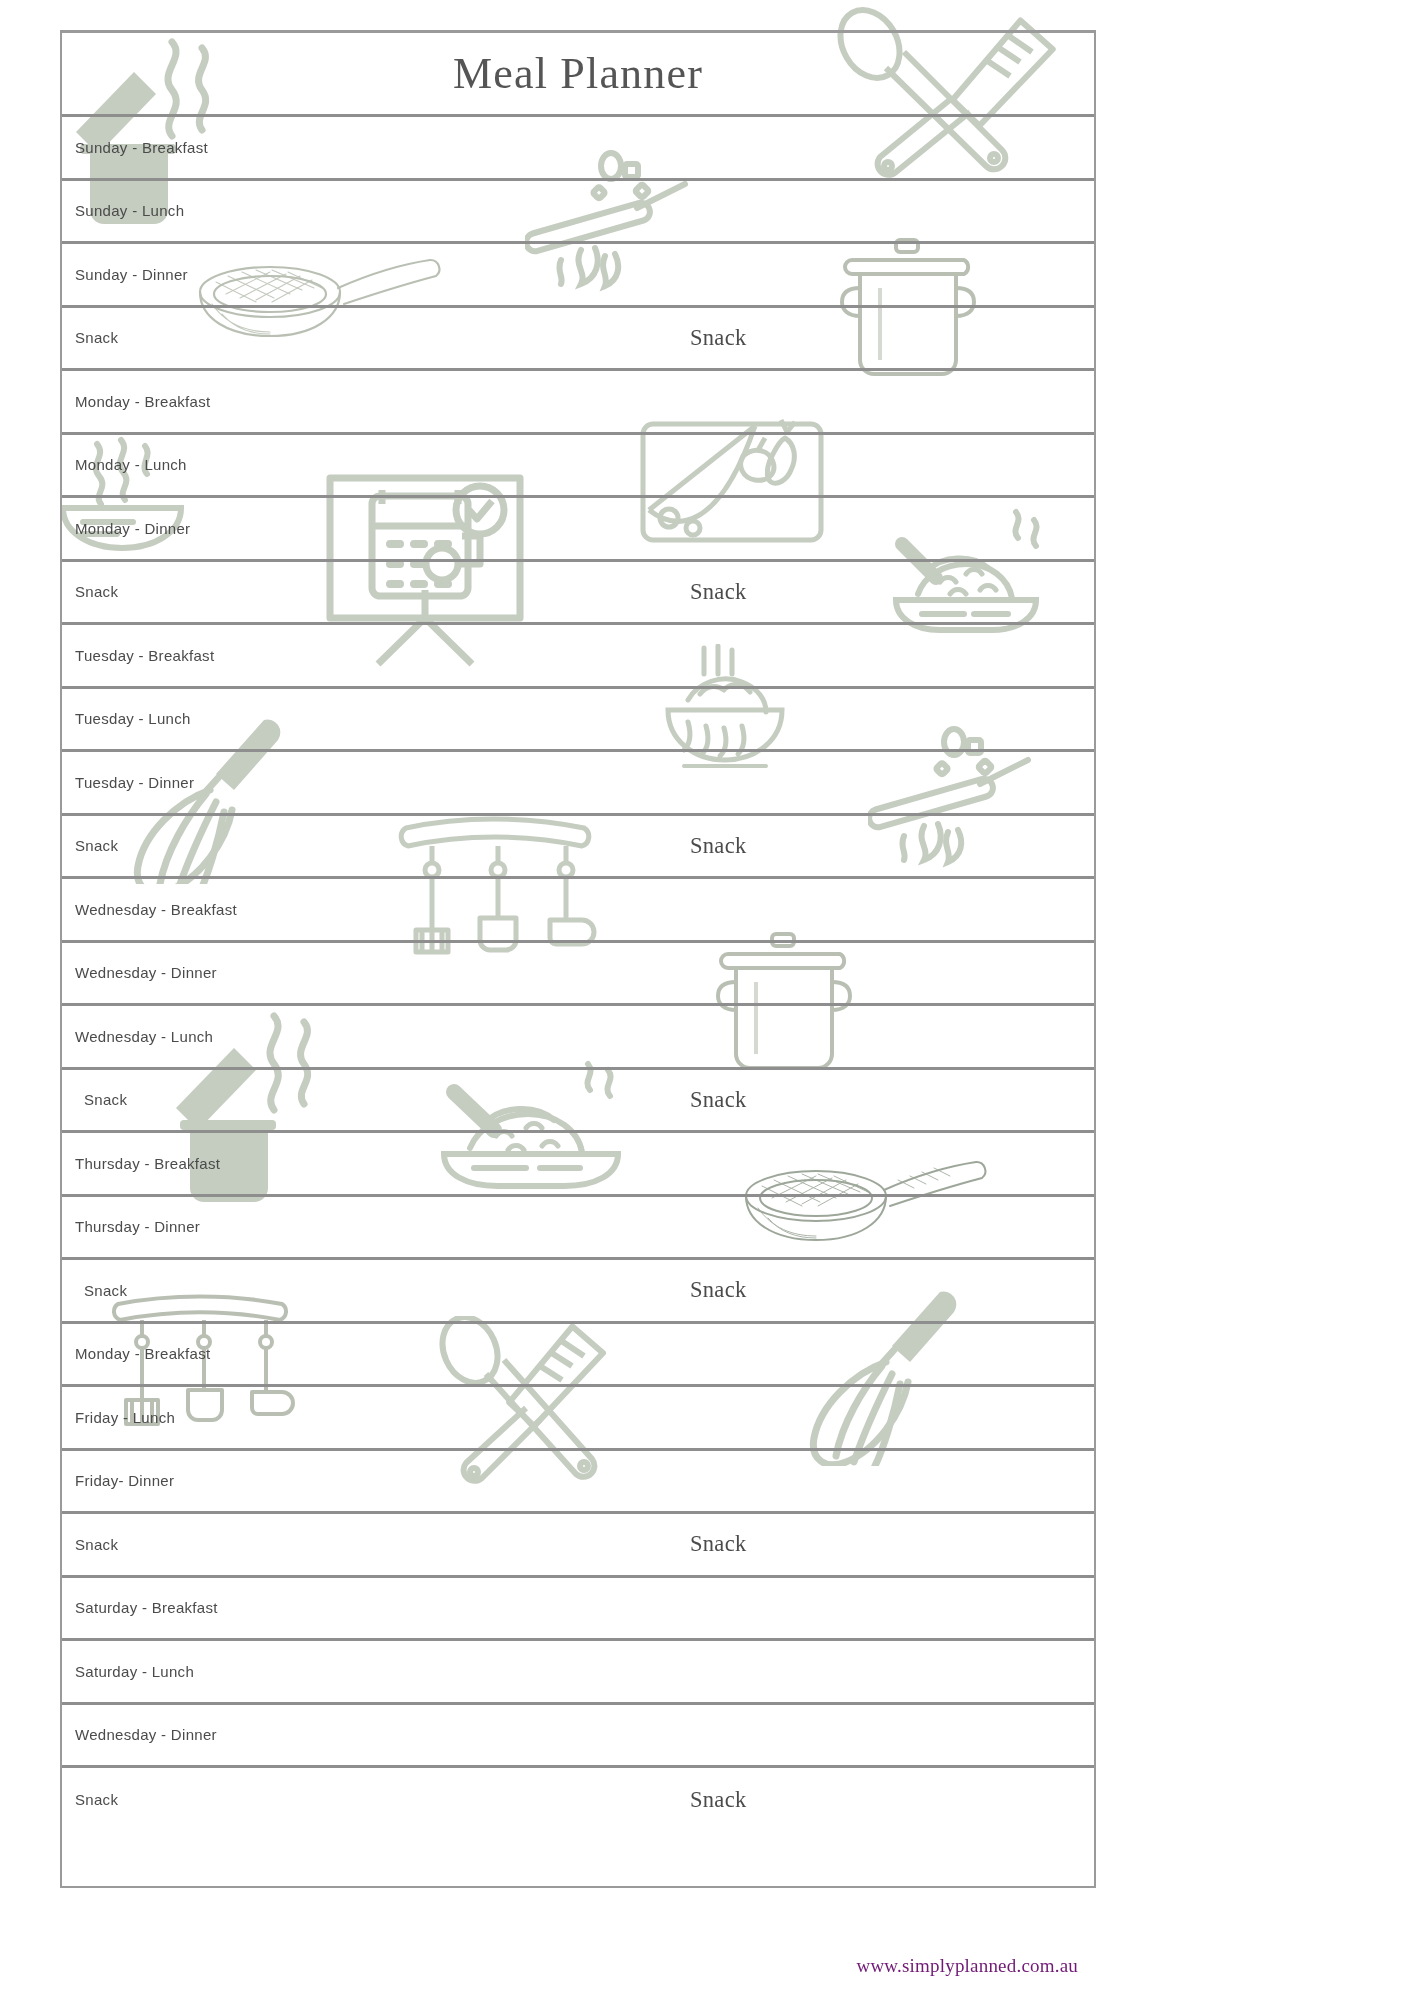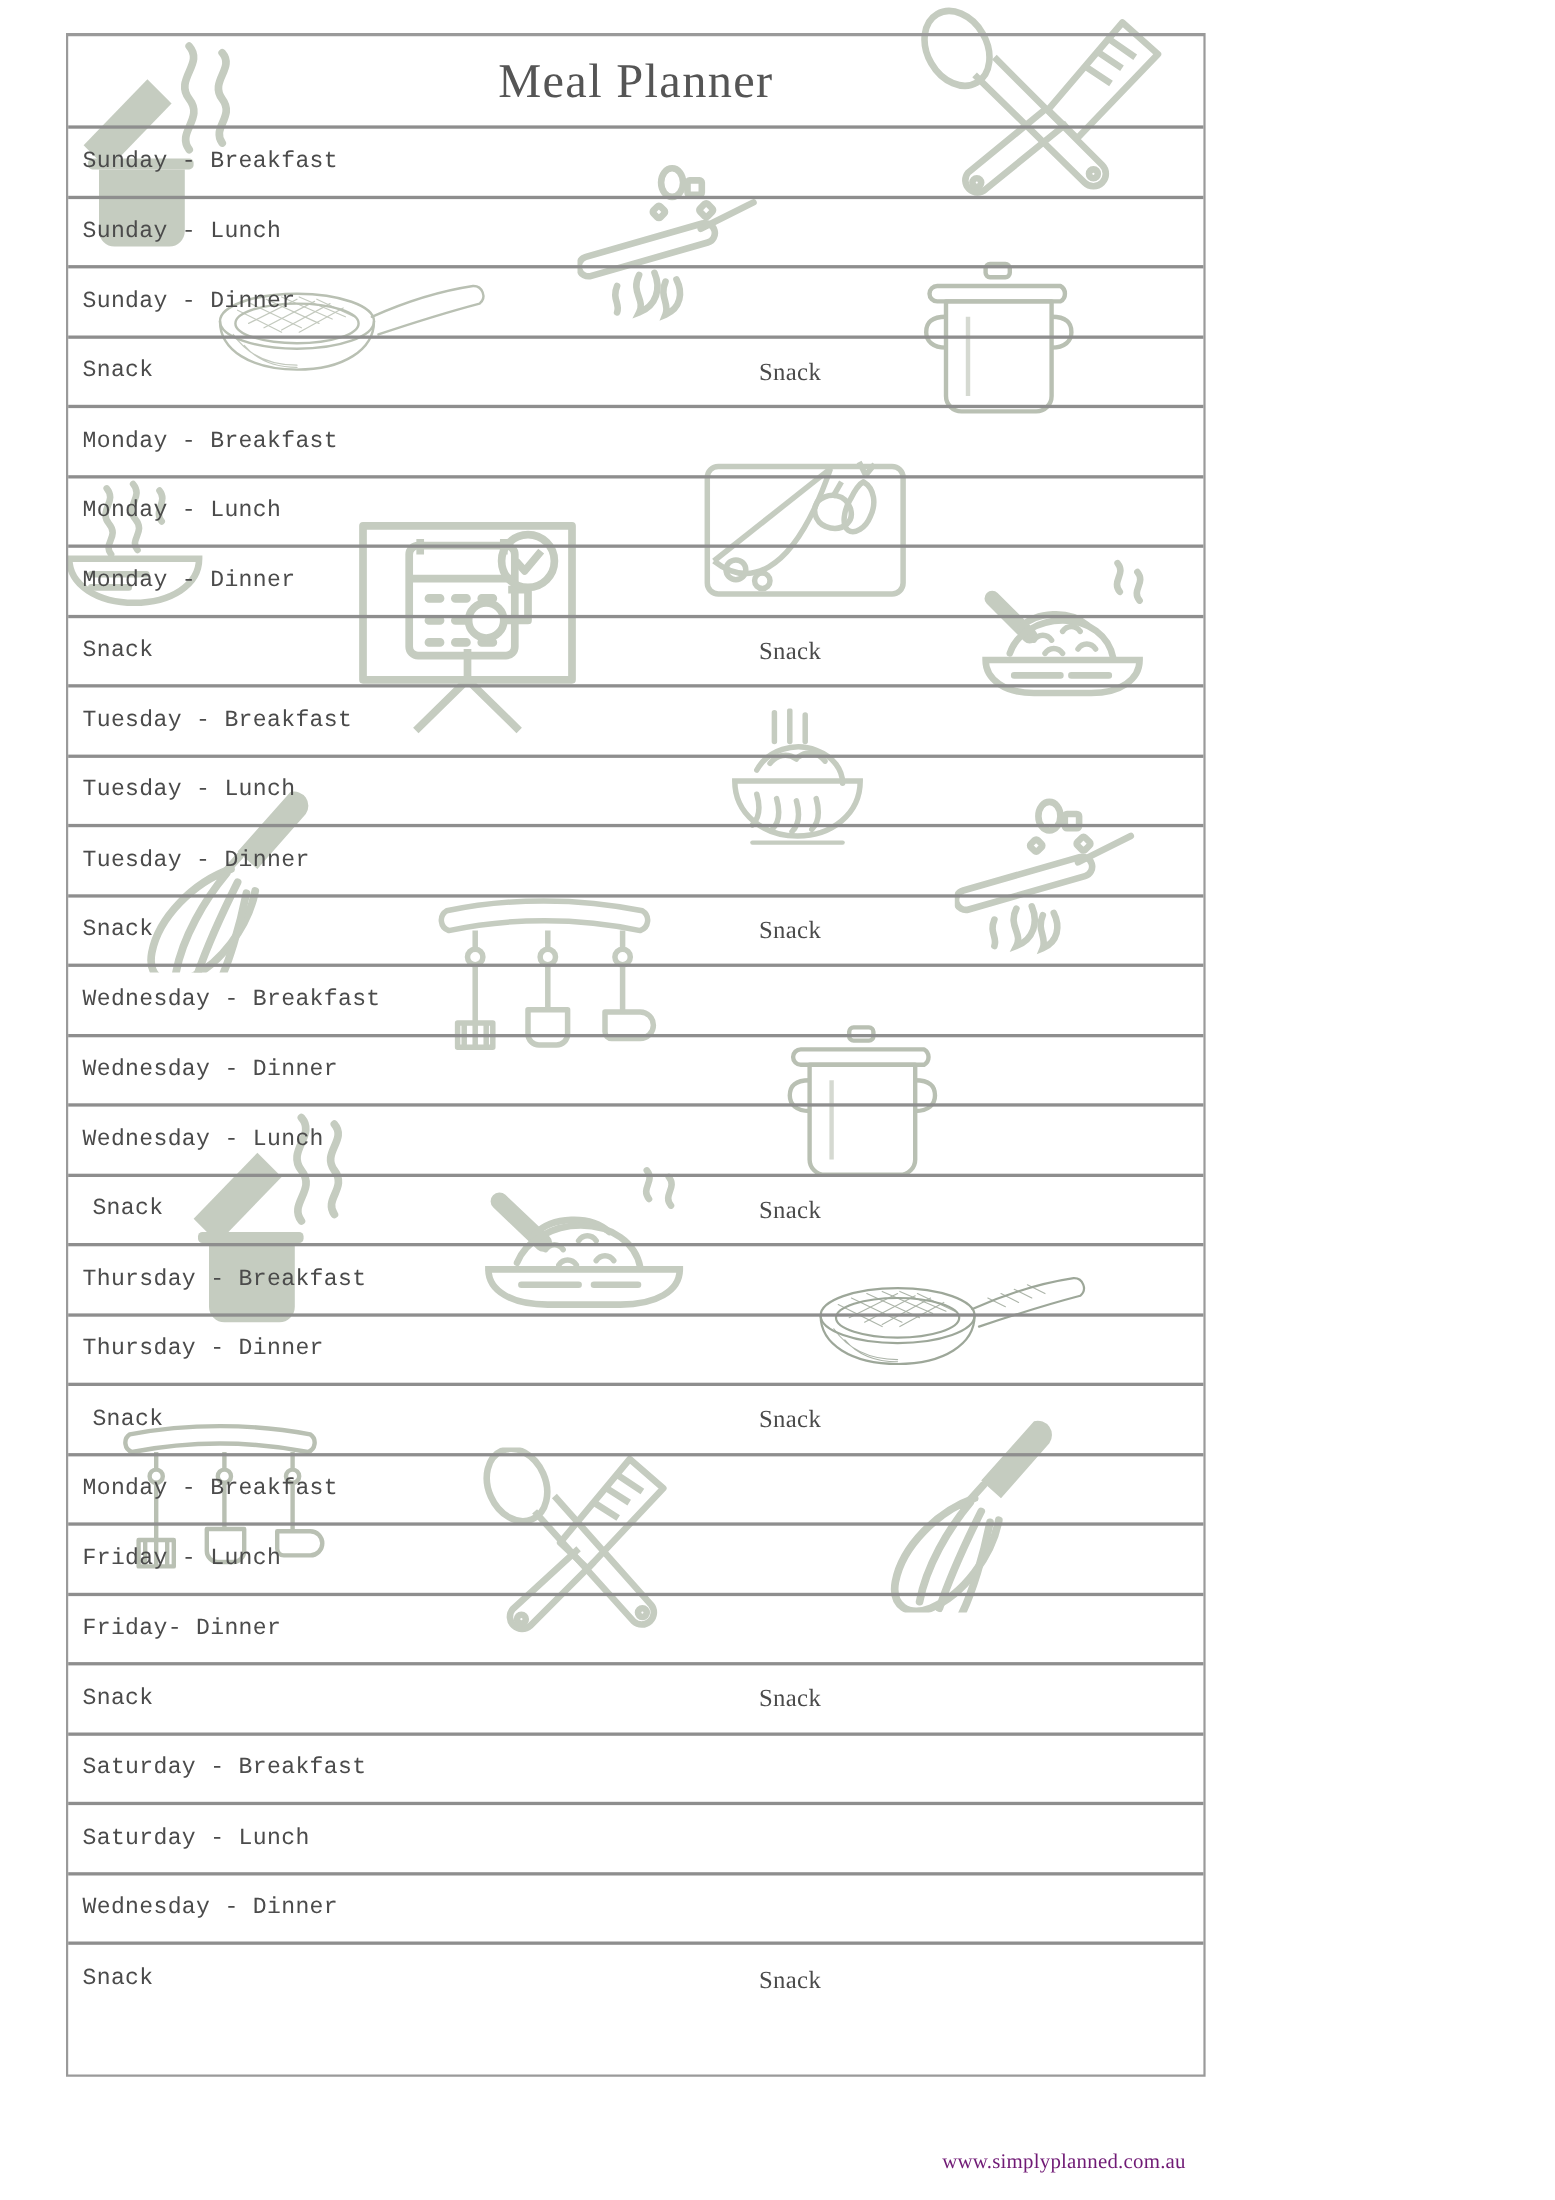--- a/index.html
+++ b/index.html
@@ -61,22 +61,22 @@
     font-size: 44px;
     letter-spacing: 1.2px;
     color: #555555;
     font-weight: 400;
     position: relative;
     z-index: 4;
     white-space: nowrap;
   }
 
   .label {
-    font-family: Liberation Mono, monospace;
-    font-size: 21px;
+    font-family: Liberation Sans, sans-serif;
+    font-size: 15px;
     color: #4b4b4b;
     letter-spacing: 0.3px;
     white-space: nowrap;
     position: relative;
     z-index: 4;
   }
   .label.primary { margin-left: 13px; }
   .label.primary.indent { margin-left: 22px; }
 
   .snack-second {

